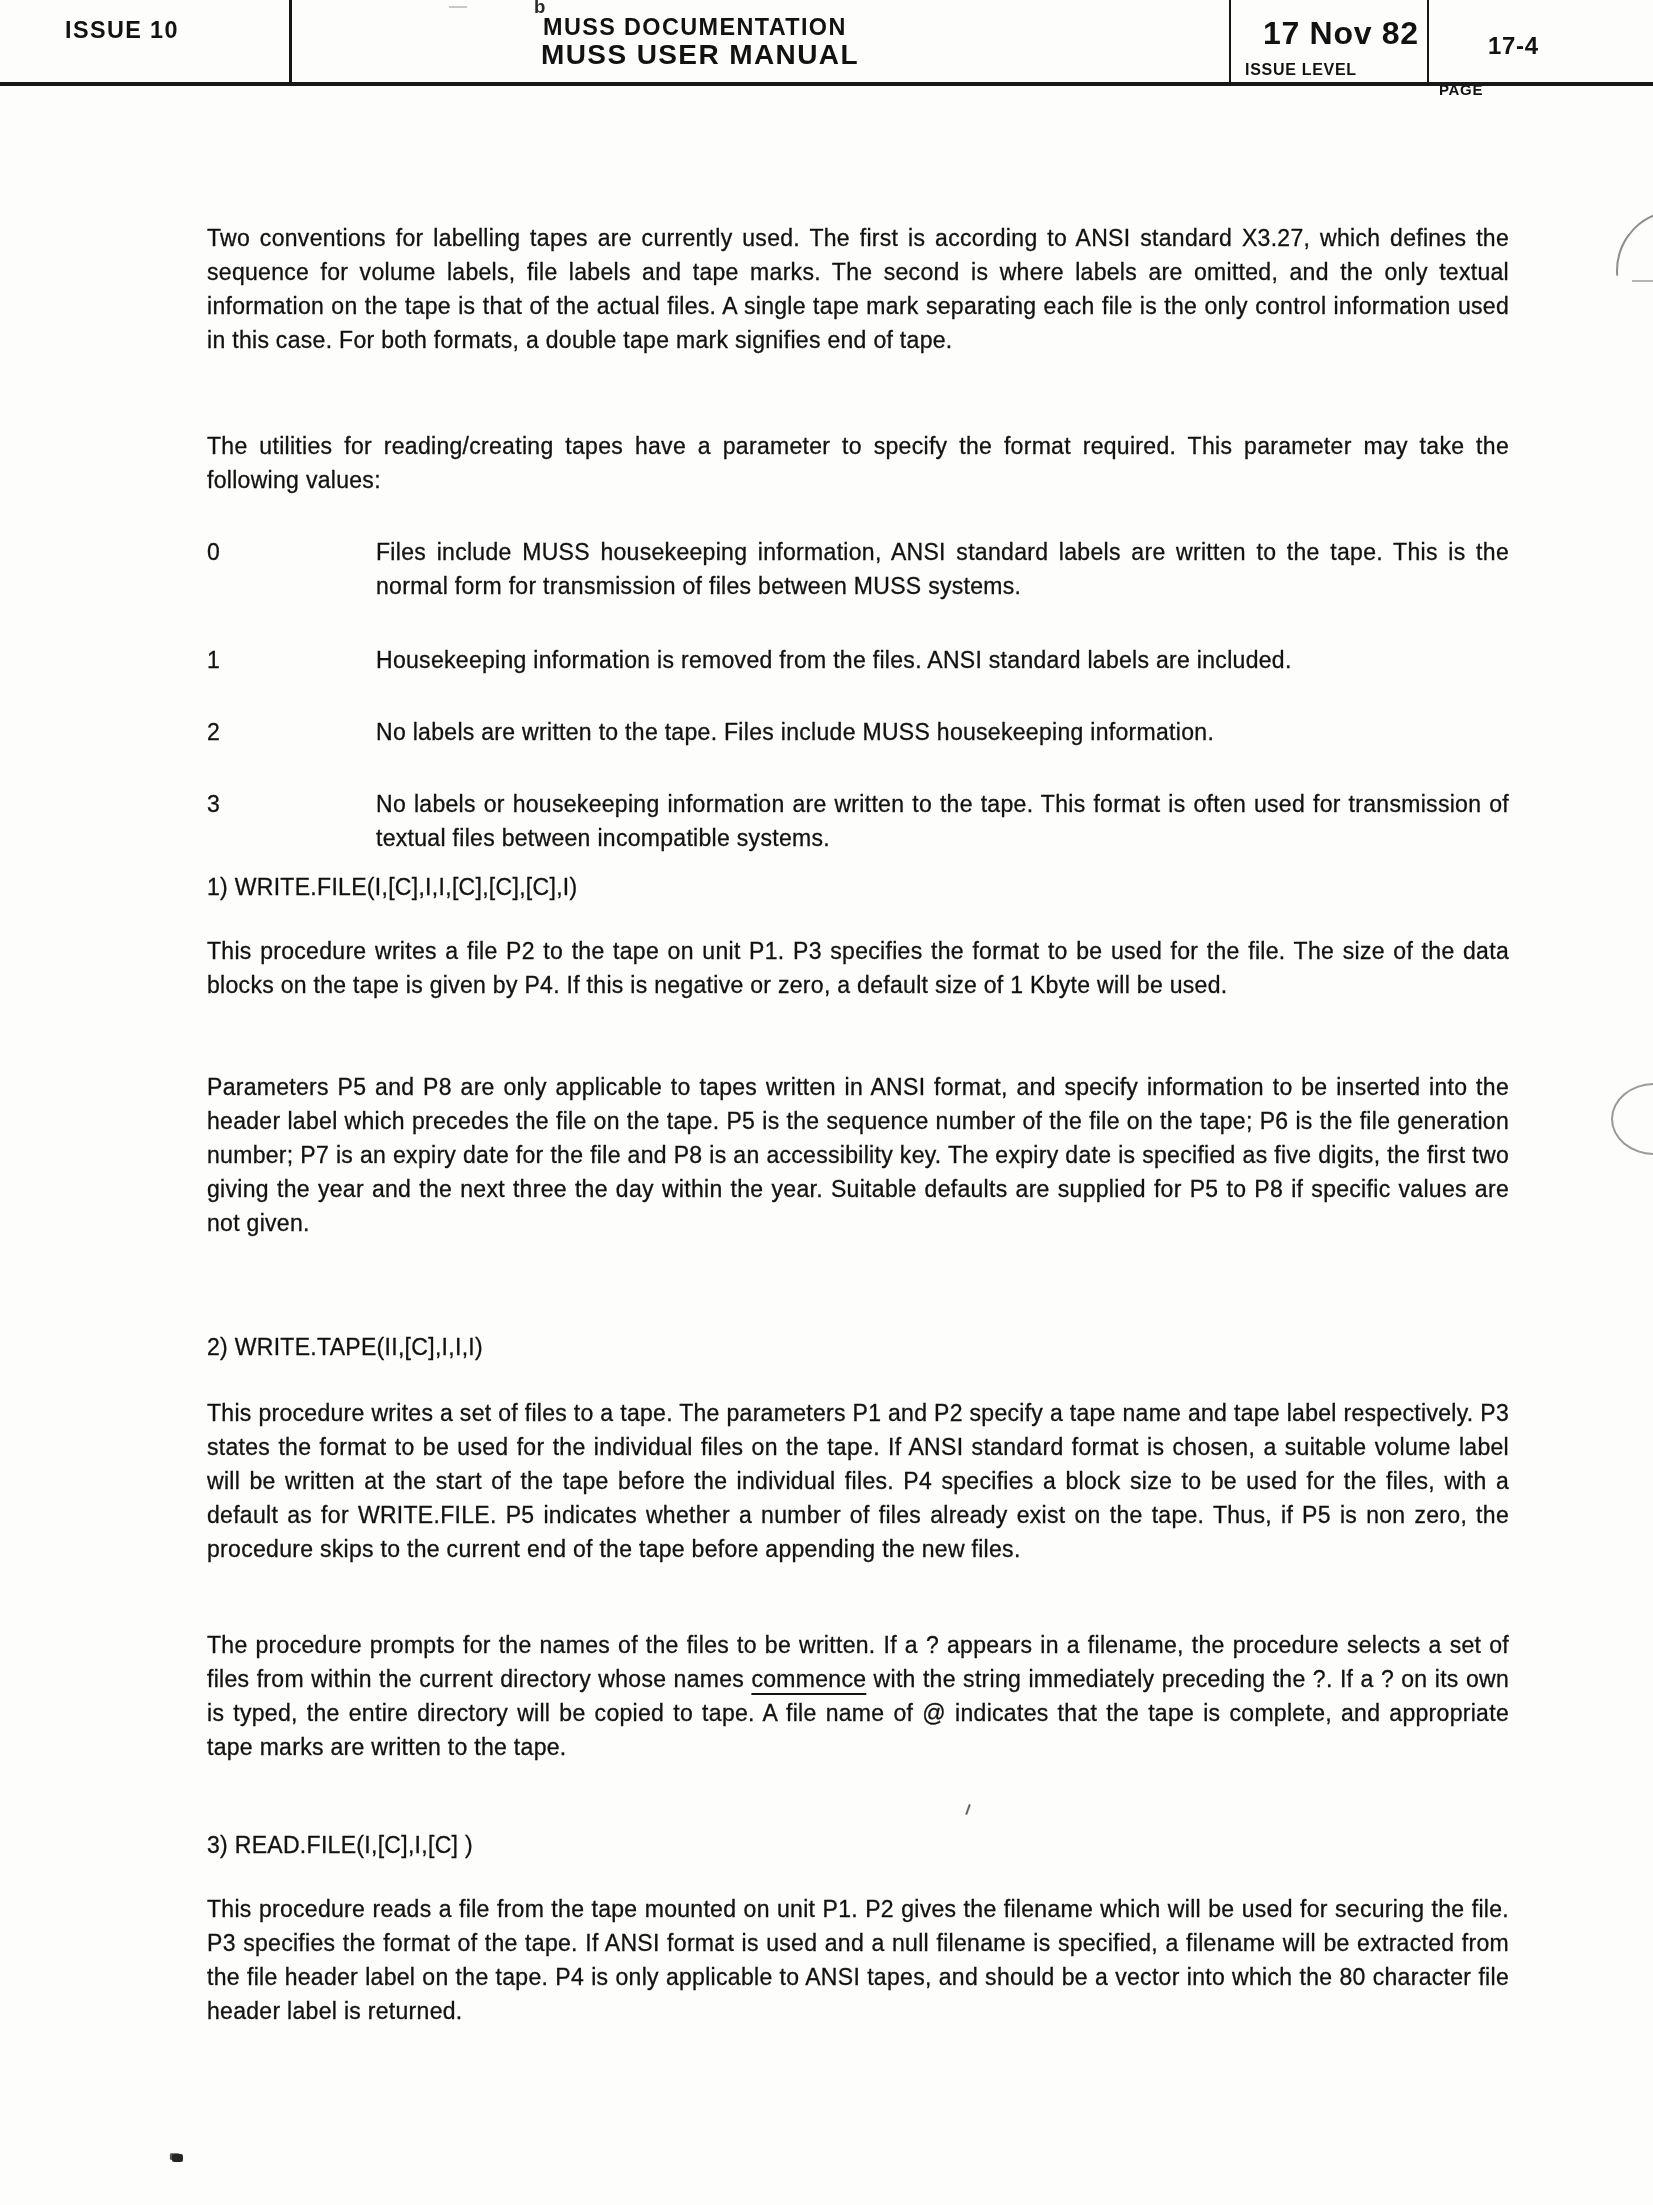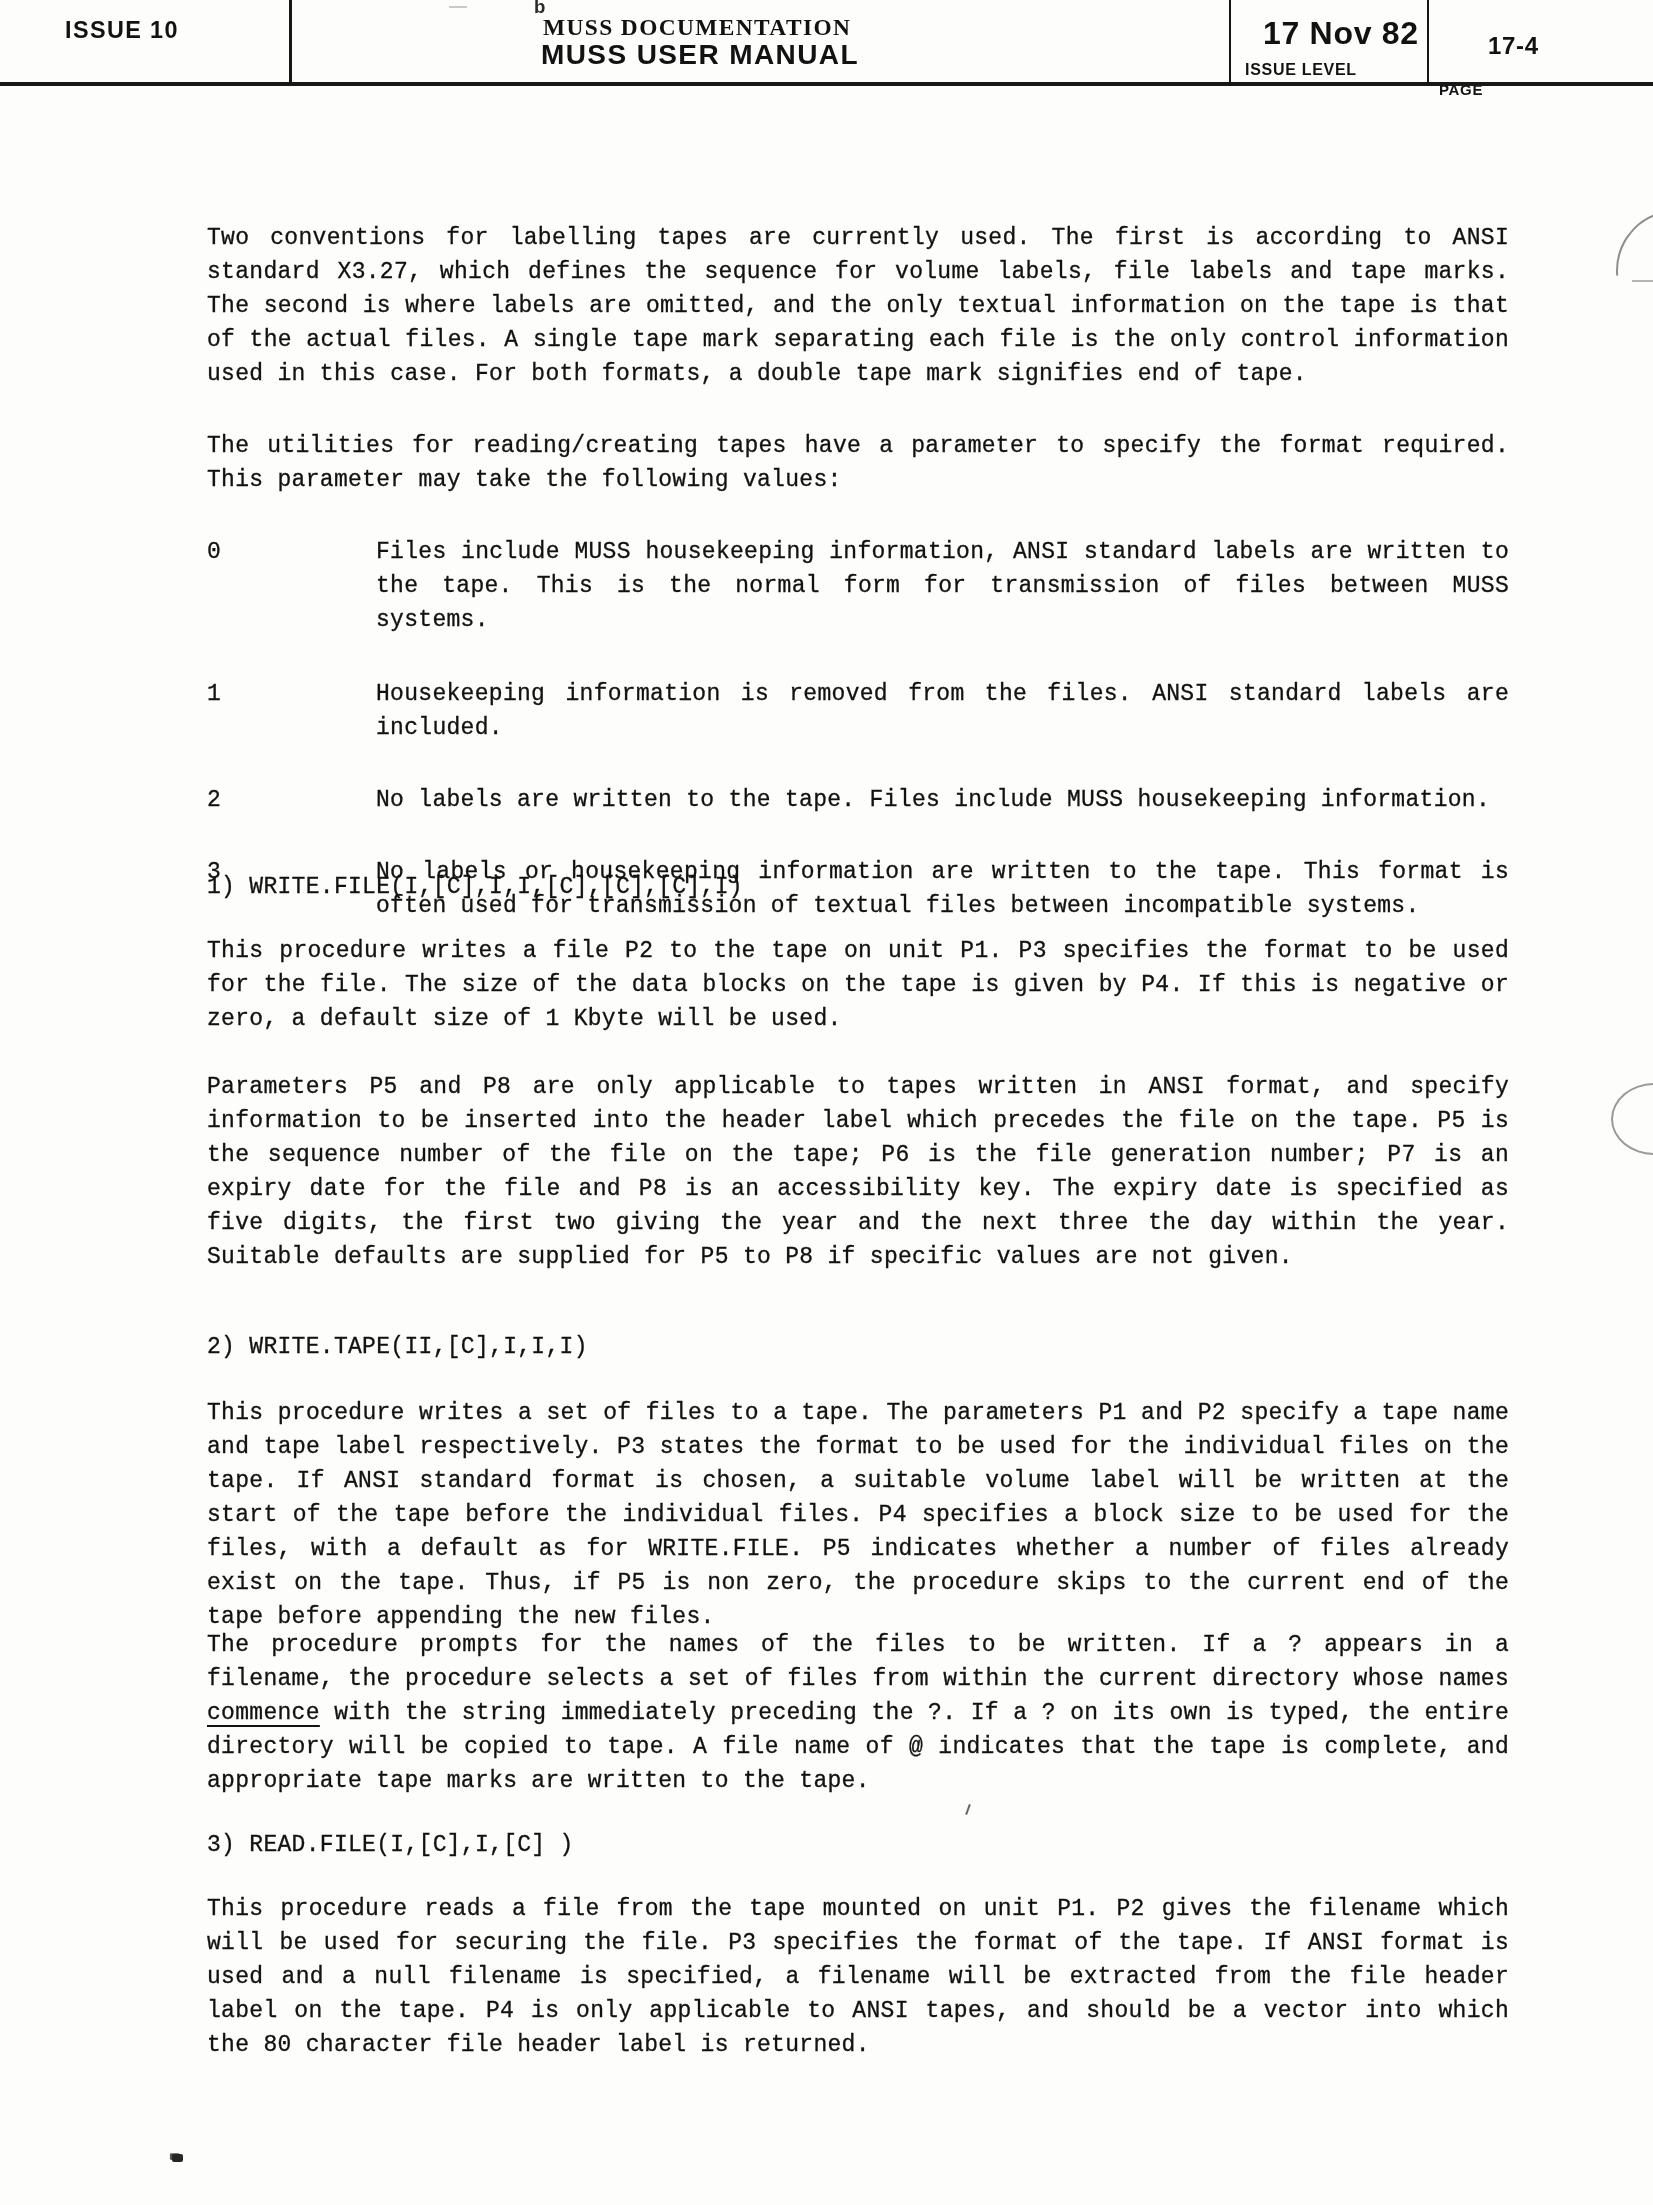--- a/index.html
+++ b/index.html
@@ -3,36 +3,36 @@
 <meta charset="utf-8">
 <style>
   html,body{margin:0;padding:0;background:#e8e8e6;}
   .page{
     position:relative;width:1654px;height:2205px;background:#fdfdfb;
     font-family:"Liberation Sans",sans-serif;color:#121212;overflow:hidden;
   }
   
   .hdr-text{position:absolute;font-weight:bold;white-space:nowrap;}
   .issue{left:65px;top:16.5px;font-size:23.4px;letter-spacing:1.4px;}
-  .doc-line1{left:543px;top:13.8px;font-size:23.4px;letter-spacing:1.4px;font-family:Liberation Serif, serif;}
+  .doc-line1{left:543px;top:13.8px;font-size:23.4px;letter-spacing:1.4px;}
   .doc-line2{left:541px;top:39px;font-size:28px;letter-spacing:1.4px;}
   .upd-val{left:1263px;top:15px;font-size:32px;letter-spacing:0.7px;}
   .upd-lbl{left:1245px;top:61px;font-size:16px;letter-spacing:0.7px;}
   .page-val{left:1475px;top:32px;font-size:24px;letter-spacing:0.7px;margin-left:13px;}
   .page-lbl{left:1439px;top:81px;font-size:15px;letter-spacing:0.7px;}
   .vline{position:absolute;top:0;background:#161616;}
   .vline.v1{left:289px;width:2.8px;height:83px;}
   .vline.v2{left:1229px;width:2.1px;height:83px;}
   .vline.v3{left:1427px;width:2.1px;height:83px;}
   .hrule{position:absolute;left:0;top:82px;width:1654px;height:4.1px;background:#181818;}
   
   .blk{
     position:absolute;left:207px;width:1302px;
     font-size:23px;line-height:34px;letter-spacing:0.3px;
-    text-align:justify;font-family:Liberation Mono, monospace;-webkit-text-stroke:0.3px #121212;
+    text-align:justify;-webkit-text-stroke:0.3px #121212;
   }
   .heading{text-align:left;white-space:nowrap;}
   .vlist{display:grid;grid-template-columns:169px 1fr;row-gap:0;}
   .vnum{text-align:left;}
   .vtxt{text-align:justify;}
   .vlist .gap2{margin-bottom:40px;}
   .vlist .gap1{margin-bottom:38px;}
   .uword{text-decoration:underline;text-decoration-thickness:2.1px;text-underline-offset:5.5px;}
   
   .stray-b{position:absolute;left:534px;top:-4.1px;font-size:18.6px;font-weight:bold;color:#2a2a2a;}

